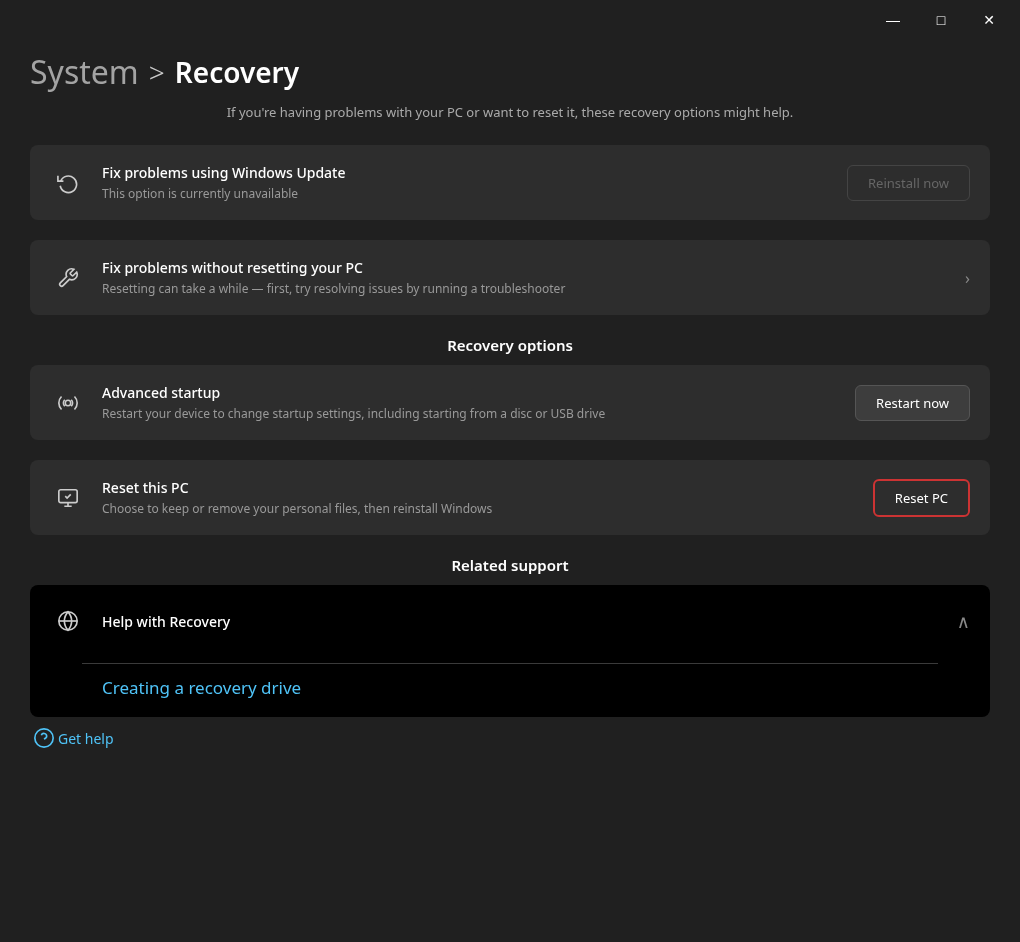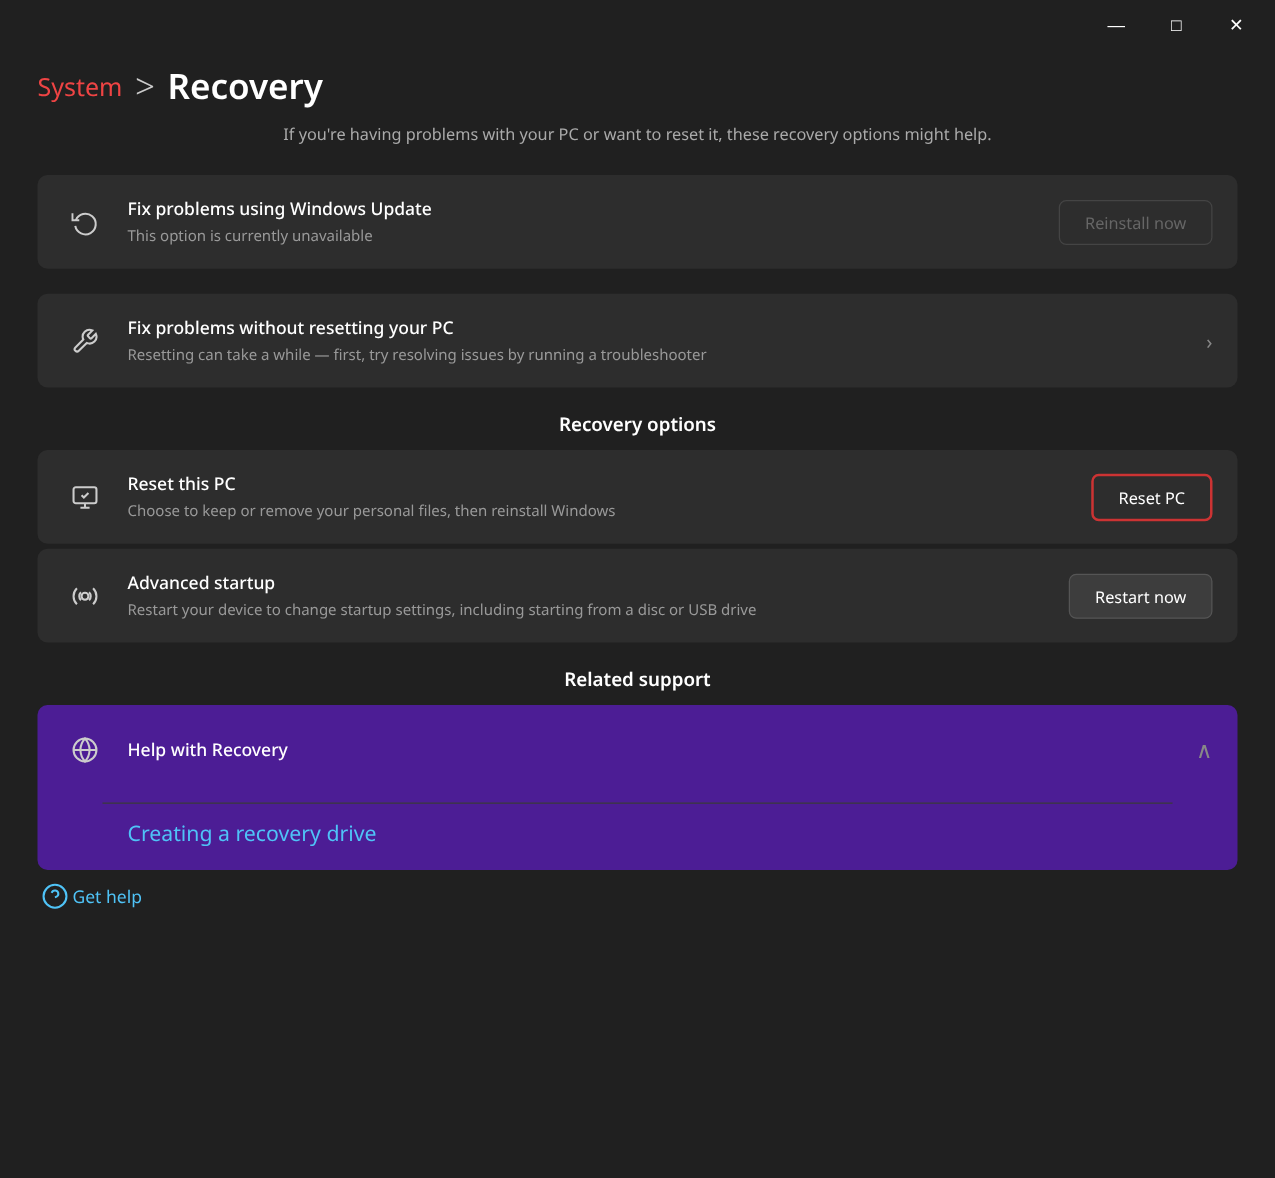--- a/index.html
+++ b/index.html
@@ -46,23 +46,23 @@
     }
 
     .page-title {
       display: flex;
       align-items: center;
       gap: 10px;
       margin-bottom: 10px;
     }
 
     .page-title-system {
-      font-size: 20px;
+      font-size: 32px;
       font-weight: 400;
-      color: #ef4444;
+      color: #a3a3a3;
     }
 
     .page-title-separator {
       font-size: 28px;
       font-weight: 300;
       color: #cccccc;
     }
 
     .page-title-current {
       font-size: 28px;
@@ -163,21 +163,21 @@
     .section-heading {
       font-size: 15px;
       font-weight: 600;
       color: #ffffff;
       margin-bottom: 10px;
       margin-top: 20px;
       text-align: center;
     }
 
     .support-card {
-      background-color: #4c1d95;
+      background-color: #000000;
       border-radius: 8px;
       padding: 18px 20px;
       margin-bottom: 4px;
     }
 
     .support-card-header {
       display: flex;
       align-items: center;
       gap: 16px;
       cursor: pointer;
@@ -276,51 +276,51 @@
       <div class="card-title">Fix problems without resetting your PC</div>
       <div class="card-desc">Resetting can take a while — first, try resolving issues by running a troubleshooter</div>
     </div>
     <div class="card-action">
       <span class="chevron">›</span>
     </div>
   </div>
 
   <div class="section-heading">Recovery options</div>
 
+  <div class="card" style="margin-bottom:20px;">
+    <div class="card-icon">
+      <svg viewBox="0 0 24 24" fill="none" stroke="currentColor" stroke-width="1.8">
+        <circle cx="12" cy="12" r="3"></circle>
+        <path d="M19.07 4.93a10 10 0 0 1 0 14.14M4.93 4.93a10 10 0 0 0 0 14.14"></path>
+        <path d="M15.54 8.46a5 5 0 0 1 0 7.07M8.46 8.46a5 5 0 0 0 0 7.07"></path>
+      </svg>
+    </div>
+    <div class="card-text">
+      <div class="card-title">Advanced startup</div>
+      <div class="card-desc">Restart your device to change startup settings, including starting from a disc or USB drive</div>
+    </div>
+    <div class="card-action">
+      <button class="btn">Restart now</button>
+    </div>
+  </div>
+
   <div class="card">
     <div class="card-icon">
       <svg viewBox="0 0 24 24" fill="none" stroke="currentColor" stroke-width="1.8">
         <rect x="2" y="3" width="20" height="14" rx="2"></rect>
         <path d="M8 21h8M12 17v4"></path>
         <path d="M9 10l2 2 4-4" stroke-width="1.8"></path>
       </svg>
     </div>
     <div class="card-text">
       <div class="card-title">Reset this PC</div>
       <div class="card-desc">Choose to keep or remove your personal files, then reinstall Windows</div>
     </div>
     <div class="card-action">
       <button class="btn-primary-highlight">Reset PC</button>
-    </div>
-  </div>
-
-  <div class="card" style="margin-bottom:20px;">
-    <div class="card-icon">
-      <svg viewBox="0 0 24 24" fill="none" stroke="currentColor" stroke-width="1.8">
-        <circle cx="12" cy="12" r="3"></circle>
-        <path d="M19.07 4.93a10 10 0 0 1 0 14.14M4.93 4.93a10 10 0 0 0 0 14.14"></path>
-        <path d="M15.54 8.46a5 5 0 0 1 0 7.07M8.46 8.46a5 5 0 0 0 0 7.07"></path>
-      </svg>
-    </div>
-    <div class="card-text">
-      <div class="card-title">Advanced startup</div>
-      <div class="card-desc">Restart your device to change startup settings, including starting from a disc or USB drive</div>
-    </div>
-    <div class="card-action">
-      <button class="btn">Restart now</button>
     </div>
   </div>
 
   <div class="section-heading">Related support</div>
 
   <div class="support-card">
     <div class="support-card-header">
       <div class="card-icon">
         <svg viewBox="0 0 24 24" fill="none" stroke="currentColor" stroke-width="1.8" width="22" height="22">
           <circle cx="12" cy="12" r="10"></circle>

